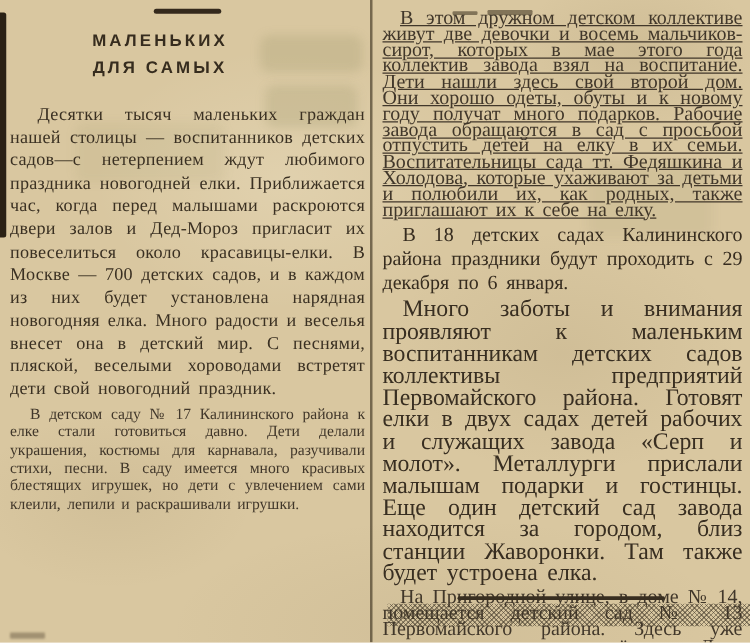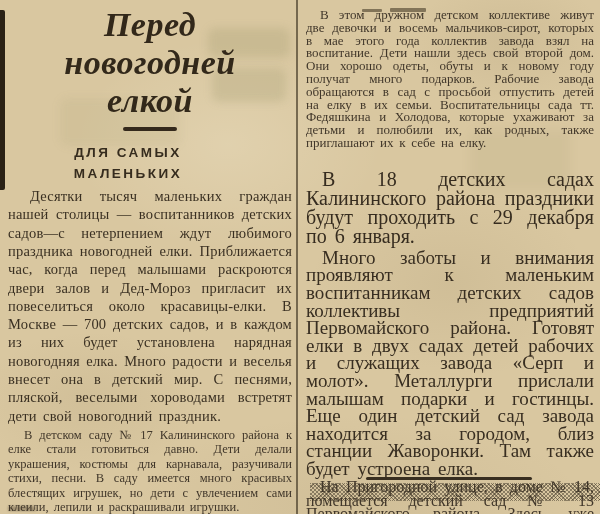--- a/index.html
+++ b/index.html
@@ -44,38 +44,38 @@
     margin: 7px auto 0 auto; border-radius: 2px;
   }
   .kicker {
     width: 220px; margin: 12px 0 0 10px;
     font-family: "Liberation Sans", "DejaVu Sans", sans-serif;
     font-weight: bold; font-size: 13.5px; line-height: 1.55;
     letter-spacing: 2.5px; text-align: center; color: #362c1e;
   }
   p { margin: 0; text-align: justify; }
   .lead {
-    margin-top: 2px;
+    margin-top: 18px;
     font-size: 14.5px; line-height: 18.3px;
     word-spacing: 2.5px; letter-spacing: 0.2px;
     text-indent: 22px; color: #3a3022;
   }
   .lsmall {
     margin-top: 3px;
     font-size: 12.5px; line-height: 14.4px;
     word-spacing: 2px; text-indent: 16px; color: #41372a;
   }
   .rsmall {
     margin-top: 9px;
-    font-size: 13px; line-height: 12.8px;
-    word-spacing: 2.5px; text-indent: 14px; color: #41372a;
+    font-size: 16px; line-height: 12.8px;
+    word-spacing: 2.5px; text-indent: 14px; color: #41372a; text-decoration: underline;
   }
   .rlarge {
-    margin-top: 20px;
-    font-size: 20px; line-height: 19px;
+    margin-top: 4px;
+    font-size: 16px; line-height: 19px;
     word-spacing: 3px; text-indent: 16px; color: #362c1f;
   }
   .rmed {
     margin-top: 3px;
     font-size: 19px; line-height: 17.6px;
     word-spacing: 3px; text-indent: 16px; color: #382e21;
   }
   .rsmall2 {
     margin-top: 3px;
     font-size: 16px; line-height: 13.2px;
@@ -113,25 +113,24 @@
 
   <div class="ghost ghost-a"></div>
   <div class="ghost ghost-b"></div>
   <div class="ghost ghost-c"></div>
   <div class="ghost ghost-d"></div>
   <div class="edge-mark mark-1"></div>
   <div class="edge-mark mark-2"></div>
   <div class="edge-mark mark-3"></div>
 
   <div class="col left">
-    <h1 class="headline">Перед новогодней елкой</h1>
     <div class="head-rule"></div>
     <div class="kicker">
+      <div>МАЛЕНЬКИХ</div>
       <div>ДЛЯ САМЫХ</div>
-      <div>МАЛЕНЬКИХ</div>
     </div>
     <p class="lead">Десятки тысяч маленьких граждан нашей столицы — воспитанников детских садов—с нетерпением ждут любимого праздника новогодней елки. Приближается час, когда перед малышами раскроются двери залов и Дед-Мороз пригласит их повеселиться около красавицы-елки. В Москве — 700 детских садов, и в каждом из них будет установлена нарядная новогодняя елка. Много радости и веселья внесет она в детский мир. С песнями, пляской, веселыми хороводами встретят дети свой новогодний праздник.</p>
     <p class="lsmall">В детском саду № 17 Калининского района к елке стали готовиться давно. Дети делали украшения, костюмы для карнавала, разучивали стихи, песни. В саду имеется много красивых блестящих игрушек, но дети с увлечением сами клеили, лепили и раскрашивали игрушки.</p>
   </div>
 
   <div class="col right">
     <p class="rsmall">В этом дружном детском коллективе живут две девочки и восемь мальчиков-сирот, которых в мае этого года коллектив завода взял на воспитание. Дети нашли здесь свой второй дом. Они хорошо одеты, обуты и к новому году получат много подарков. Рабочие завода обращаются в сад с просьбой отпустить детей на елку в их семьи. Воспитательницы сада тт. Федяшкина и Холодова, которые ухаживают за детьми и полюбили их, как родных, также приглашают их к себе на елку.</p>
     <p class="rlarge">В 18 детских садах Калининского района праздники будут проходить с 29 декабря по 6 января.</p>
     <p class="rmed">Много заботы и внимания проявляют к маленьким воспитанникам детских садов коллективы предприятий Первомайского района. Готовят елки в двух садах детей рабочих и служащих завода «Серп и молот». Металлурги прислали малышам подарки и гостинцы. Еще один детский сад завода находится за городом, близ станции Жаворонки. Там также будет устроена елка.</p>
     <p class="rsmall2">На Пригородной улице, в доме № 14, помещается детский сад № 13 Первомайского района. Здесь уже состоялся праздник ёлки. Дети получили подарки.</p>

